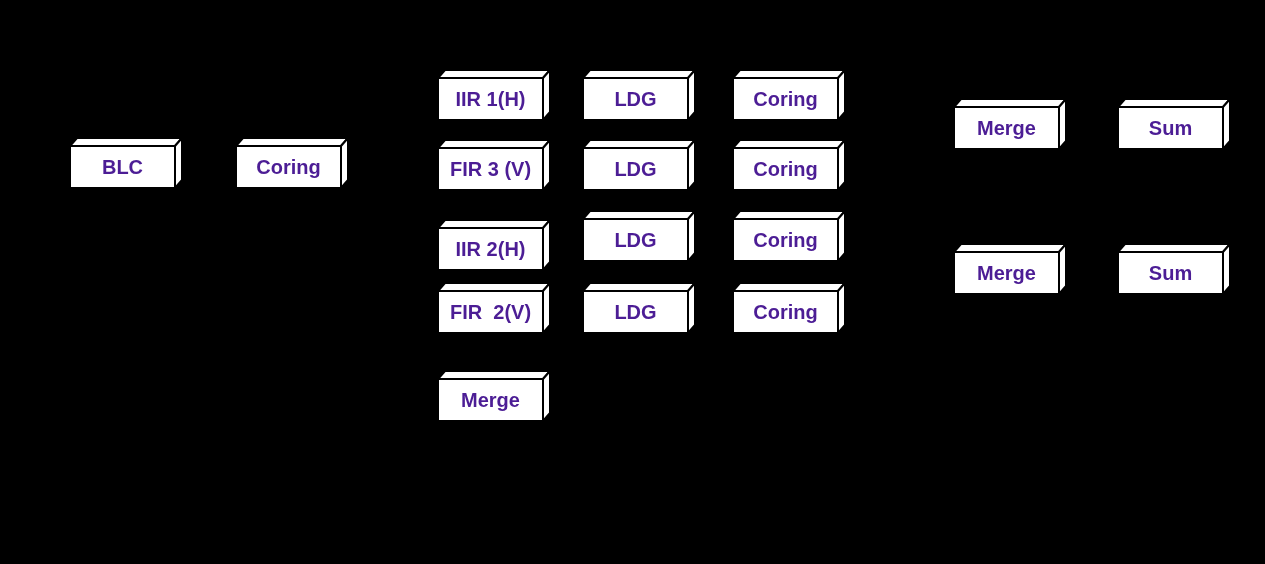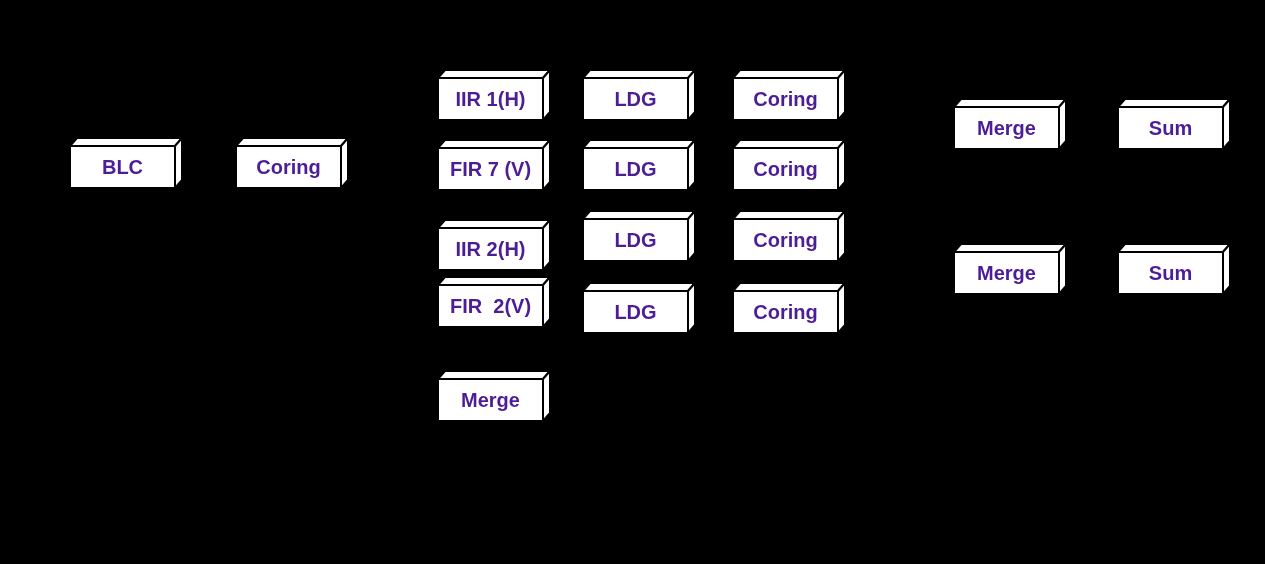--- a/index.html
+++ b/index.html
@@ -75,30 +75,30 @@
         <polygon points="1,9 8,1 113,1 106,9"></polygon>
         <polygon points="106,9 113,1 113,43 106,51"></polygon>
       </svg>
       <div class="label">IIR 1(H)</div>
     </div>
     <div class="node" style="left: 437px; top: 139px;">
       <svg class="faces" width="114" height="52" viewBox="0 0 114 52" aria-hidden="true">
         <polygon points="1,9 8,1 113,1 106,9"></polygon>
         <polygon points="106,9 113,1 113,43 106,51"></polygon>
       </svg>
-      <div class="label">FIR 7 (V)</div>
+      <div class="label">FIR 3 (V)</div>
     </div>
     <div class="node" style="left: 437px; top: 219px;">
       <svg class="faces" width="114" height="52" viewBox="0 0 114 52" aria-hidden="true">
         <polygon points="1,9 8,1 113,1 106,9"></polygon>
         <polygon points="106,9 113,1 113,43 106,51"></polygon>
       </svg>
       <div class="label">IIR 2(H)</div>
     </div>
-    <div class="node" style="left: 437px; top: 276px;">
+    <div class="node" style="left: 437px; top: 282px;">
       <svg class="faces" width="114" height="52" viewBox="0 0 114 52" aria-hidden="true">
         <polygon points="1,9 8,1 113,1 106,9"></polygon>
         <polygon points="106,9 113,1 113,43 106,51"></polygon>
       </svg>
       <div class="label">FIR  2(V)</div>
     </div>
     <div class="node" style="left: 437px; top: 370px;">
       <svg class="faces" width="114" height="52" viewBox="0 0 114 52" aria-hidden="true">
         <polygon points="1,9 8,1 113,1 106,9"></polygon>
         <polygon points="106,9 113,1 113,43 106,51"></polygon>

